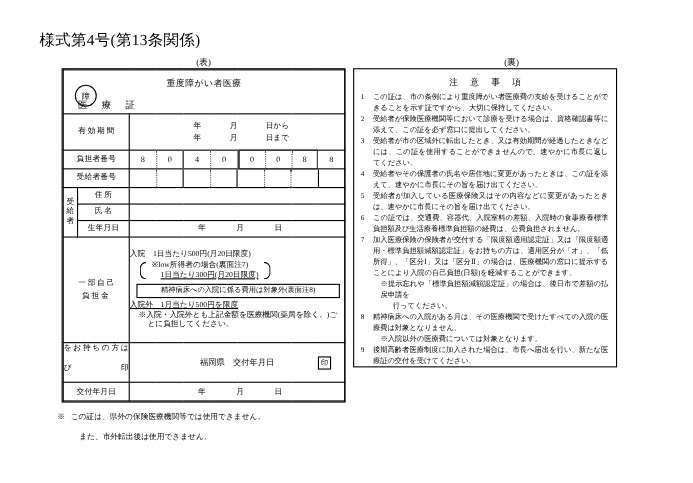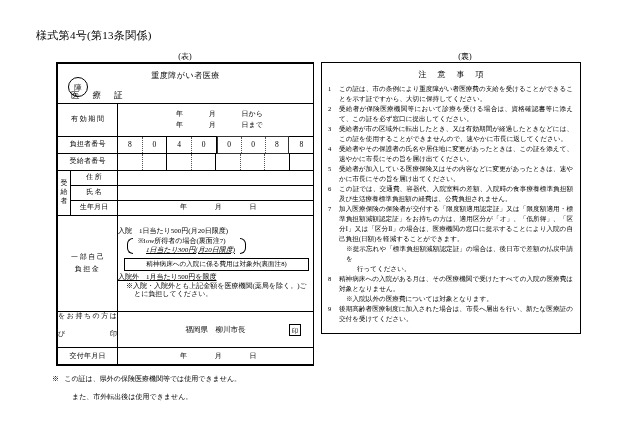--- a/index.html
+++ b/index.html
@@ -14,42 +14,42 @@
   #page {
     position: relative;
     width: 630px; height: 439px;
     background: #fff;
   }
 
   
   .form-no {
     position: absolute;
     left: 36px; top: 28px;
-    font-size: 11px;
+    font-size: 14px;
     letter-spacing: .3px;
     white-space: nowrap;
   }
 
   
   .side-cap {
     position: absolute;
     font-size: 8px;
     text-align: center;
   }
   #cap-omote { left: 56px; top: 51px; width: 258px; }
   #cap-ura   { left: 321px; top: 51px; width: 288px; }
 
   
   .panel {
     position: absolute;
     border: 1px solid #000;
     background: #fff;
   }
   #panel-front { left: 56px;  top: 62px; width: 258px; height: 304px; }
-  #panel-back  { left: 321px; top: 62px; width: 260px; height: 272px; }
+  #panel-back  { left: 321px; top: 62px; width: 240px; height: 272px; }
 
   
   table.form {
     width: 100%; height: 100%;
     border-collapse: collapse;
     table-layout: fixed;
   }
   table.form td {
     border: 1px solid #000;
     padding: 0;
@@ -172,21 +172,21 @@
     left: 0;
     border-right: 0;
     border-radius: 7px 0 0 7px;
   }
   .brace-wrap::after {
     right: 0;
     border-left: 0;
     border-radius: 0 7px 7px 0;
   }
   .brace-wrap .bl { white-space: nowrap; }
-  .brace-wrap .bl2 { white-space: nowrap; text-decoration: underline; margin-left: 8px; font-style: italic; }
+  .brace-wrap .bl2 { white-space: nowrap; text-decoration: underline; margin-left: 8px; }
   .boxed-note {
     border: 1px solid #000;
     margin: 2px 4px 2px 6px;
     padding: 1.5px 0;
     text-align: center;
     font-size: 6.6px;
     white-space: nowrap;
   }
   .copay .row2 { white-space: nowrap; margin-top: 1px; text-decoration: underline; }
   .copay .row3 { margin-left: 8px; white-space: nowrap; }
@@ -391,21 +391,21 @@
         </td>
       </tr>
 
       <tr style="height:28px">
         <td colspan="2" class="lbl-2line">
           <span class="l2">をお持ちの方は</span>
           <span class="l2">び印</span>
         </td>
         <td colspan="8" style="padding:0">
           <div class="issuer">
-            <span>福岡県　柳川市長</span>
+            <span>福岡県　交付年月日</span>
             <span class="seal">印</span>
           </div>
         </td>
       </tr>
 
       <tr style="height:17px">
         <td colspan="2" class="lbl lbl-tight">交付年月日</td>
         <td colspan="8">
           <div class="birth-line">
             <span>年</span>

